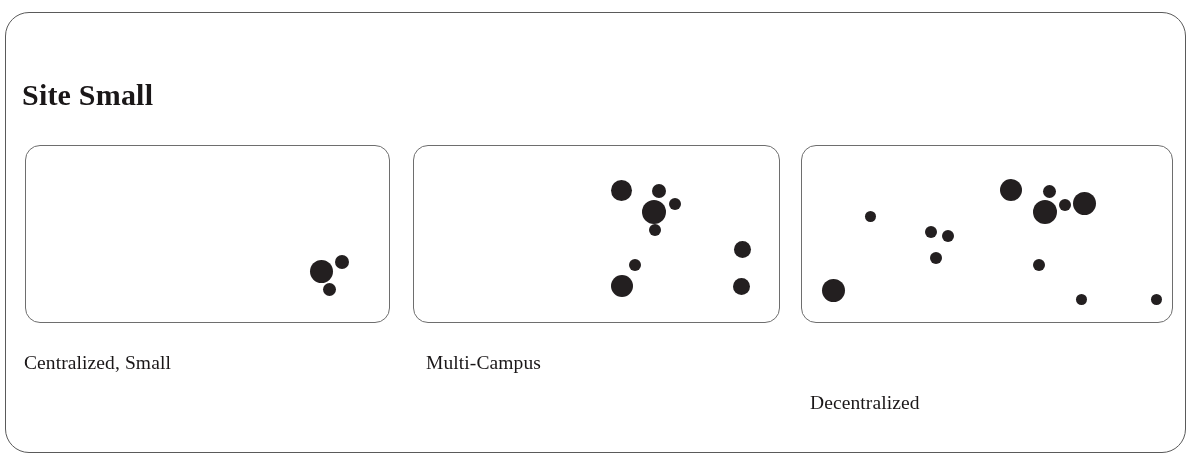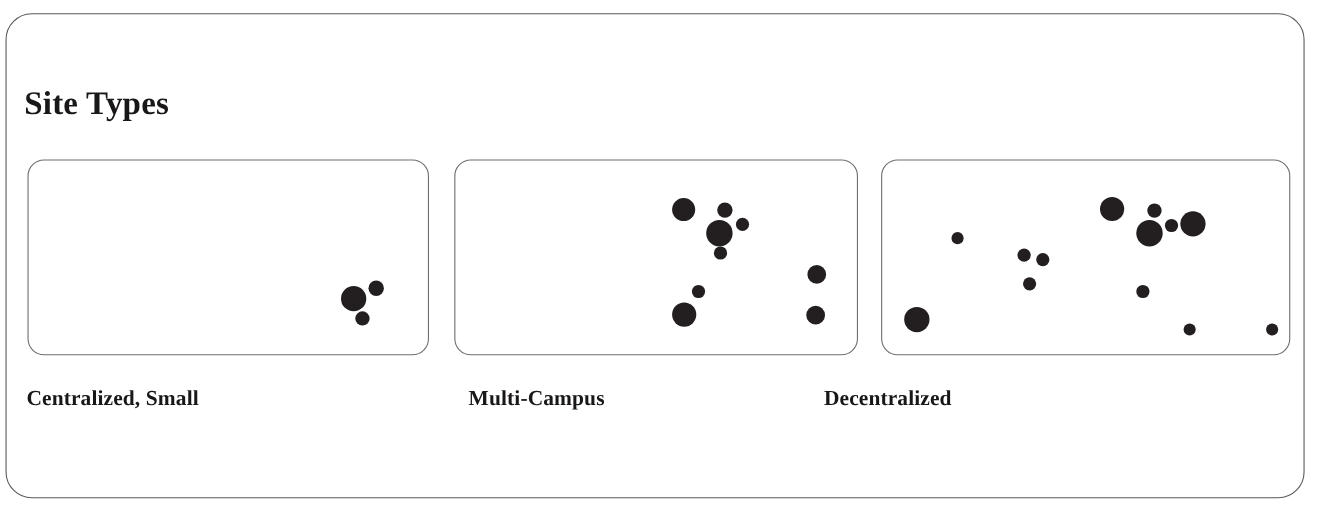--- a/index.html
+++ b/index.html
@@ -56,44 +56,44 @@
   }
   .panel-1 { left: 25px;  width: 365px; }
   .panel-2 { left: 413px; width: 367px; }
   .panel-3 { left: 801px; width: 372px; }
 
   
   .caption {
     position: absolute;
     top: 352px;
     font-size: 19.5px;
-    font-weight: bold;
+    font-weight: normal;
     color: #1a1718;
     white-space: nowrap;
     letter-spacing: 0.1px;
   }
   .caption-1 { left: 24px; }
   .caption-2 { left: 426px; }
-  .caption-3 { left: 749px; }
+  .caption-3 { left: 810px; margin-top: 40px; }
 
   
   .dot {
     position: absolute;
     border-radius: 50%;
     background: #231f20;
   }
 </style>
 </head>
 <body>
 
 <div class="canvas">
 
   <div class="outer-frame"></div>
 
-  <div class="section-title">Site Types</div>
+  <div class="section-title">Site Small</div>
 
   <div class="panel panel-1">
     <div class="dots-layer">
         <div class="dot" style="background: rgb(35, 31, 32); width: 23px; height: 23px; left: 283.5px; top: 113.5px;"></div>
         <div class="dot" style="background: rgb(35, 31, 32); width: 14px; height: 14px; left: 309px; top: 109px;"></div>
         <div class="dot" style="background: rgb(35, 31, 32); width: 13px; height: 13px; left: 296.5px; top: 136.5px;"></div>
       </div>
   </div>
 
   <div class="panel panel-2">

